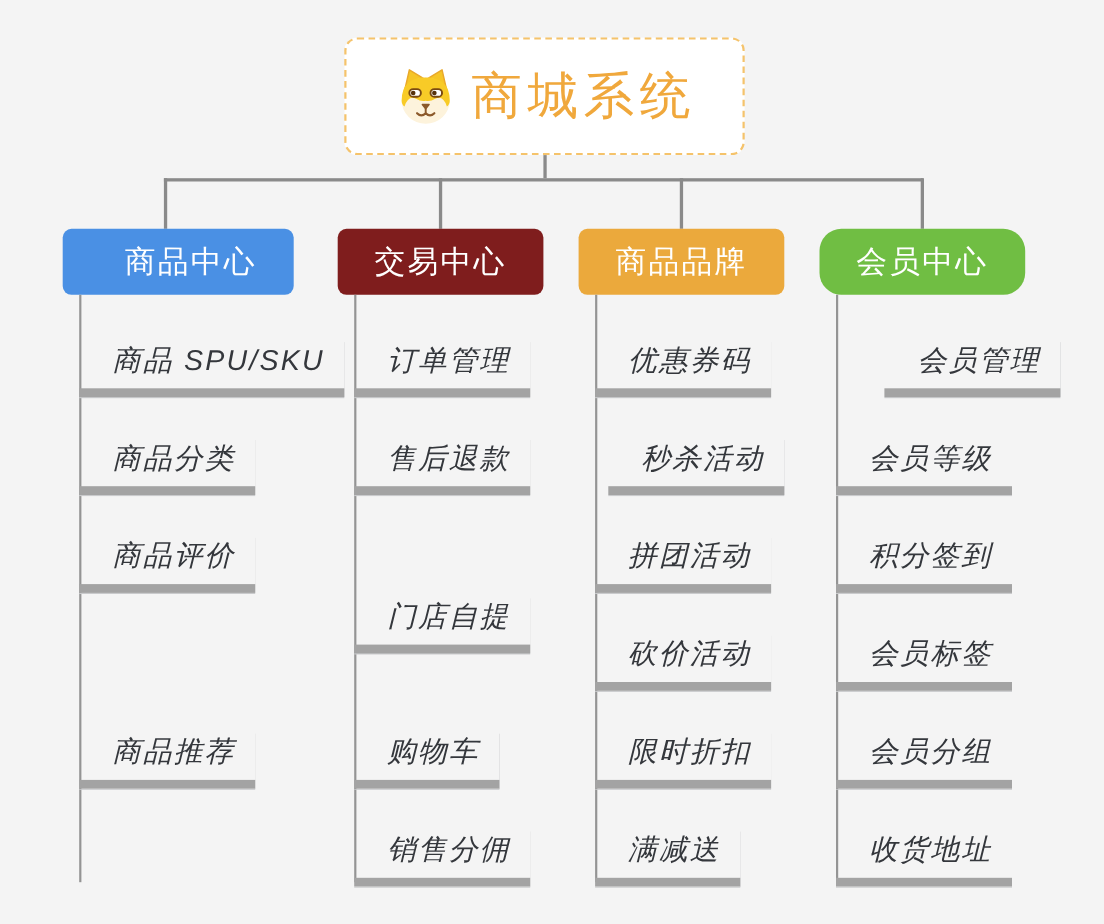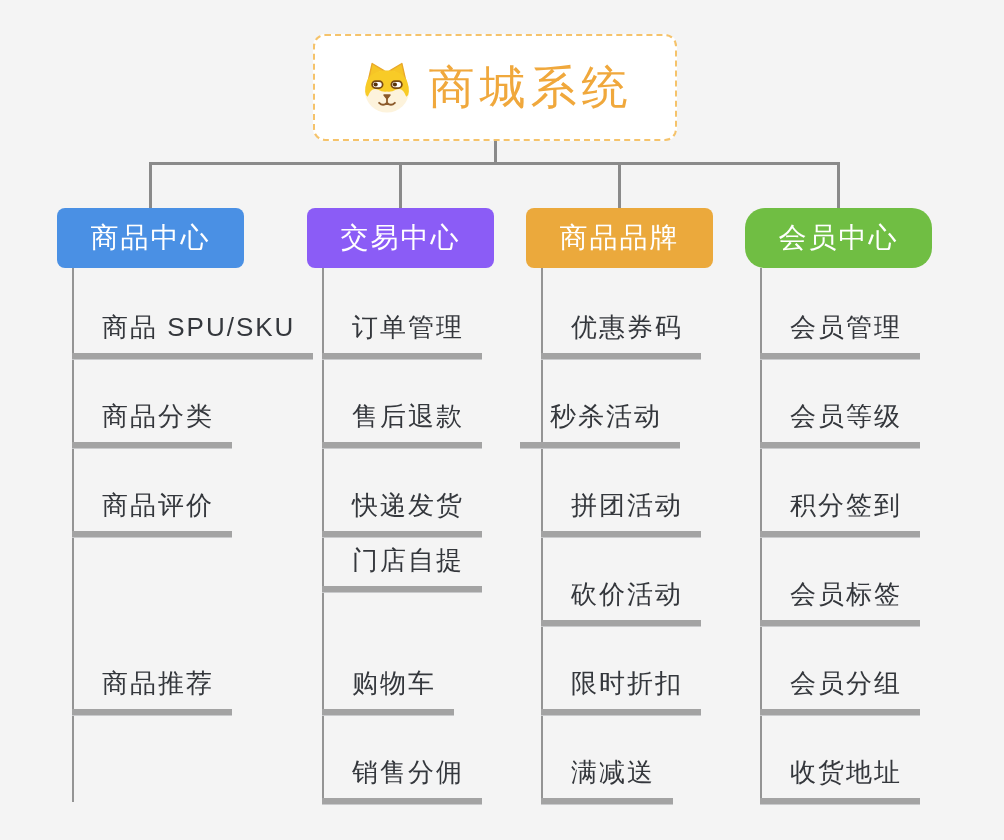--- a/index.html
+++ b/index.html
@@ -18,23 +18,23 @@
   }
   .dog-icon{width:58px;height:56px;display:block;}
   .branch-header{
     position:absolute;top:208px;width:187px;height:60px;border-radius:8px;
     color:#ffffff;font-size:28px;letter-spacing:2px;text-align:center;line-height:60px;
     white-space:nowrap;
   }
   .col-line{position:absolute;top:268px;width:2px;height:534px;background:#949494;}
   .leaf{
     position:absolute;white-space:nowrap;
-    padding:0 18px 9px 30px;border-bottom:6px solid #a3a3a3;
+    padding:0 18px 9px 30px;border-bottom:8px solid #a3a3a3;
     box-shadow:0 1px 0 #c9cacc;
-    font-size:26px;letter-spacing:2px;line-height:34px;color:#34373c;
+    font-size:26px;letter-spacing:2px;line-height:34px;color:#34373c;font-style:italic;
   }
 </style>
 </head>
 <body>
 
 <div class="canvas">
 
   <div class="line" style="left:494px;top:141px;width:3px;height:21px"></div>
   <div class="line" style="left:149px;top:162px;width:690px;height:3px"></div>
   <div class="line" style="left:149px;top:162px;width:3px;height:46px"></div>
@@ -54,49 +54,48 @@
         <rect x="37" y="24" width="12" height="8" rx="4" fill="#ffffff" stroke="#7a4a12" stroke-width="2"></rect>
         <circle cx="41" cy="28" r="2.4" fill="#57320c"></circle>
       </g>
       <path d="M28.5 40 L35.5 40 L32 44.5 Z" fill="#8c5a2b" stroke="#8c5a2b" stroke-width="1.5" stroke-linejoin="round"></path>
       <path d="M32 44.5 L32 48" stroke="#8c5a2b" stroke-width="2" stroke-linecap="round"></path>
       <path d="M23 49 Q27.5 53.5 32 49 Q36.5 53.5 41 49" fill="none" stroke="#8c5a2b" stroke-width="2.2" stroke-linecap="round"></path>
     </svg>
     <span class="root-title">商城系统</span>
   </div>
 
-  <div class="branch-header" style="left: 57px; background-color: rgb(74, 144, 228);">商品中心</div>
-  <div class="branch-header" style="left: 307px; background-color: #8b5cf6;">交易中心</div>
+  <div class="branch-header" style="left: 57px; background-color: rgb(74, 144, 228); padding-left: 23px;">商品中心</div>
+  <div class="branch-header" style="left: 307px; background-color: #7f1d1d;">交易中心</div>
   <div class="branch-header" style="left: 526px; background-color: rgb(235, 169, 60);">商品品牌</div>
   <div class="branch-header" style="left: 745px; background-color: rgb(112, 190, 67); border-radius: 20px;">会员中心</div>
 
   <div class="col-line" style="left:72px"></div>
   <div class="col-line" style="left:322px"></div>
   <div class="col-line" style="left:541px"></div>
   <div class="col-line" style="left:760px"></div>
 
   <div class="leaf" style="left:72px;top:310px">商品 SPU/SKU</div>
   <div class="leaf" style="left:72px;top:399px">商品分类</div>
   <div class="leaf" style="left:72px;top:488px">商品评价</div>
   <div class="leaf" style="left:72px;top:666px">商品推荐</div>
 
   <div class="leaf" style="left:322px;top:310px">订单管理</div>
   <div class="leaf" style="left:322px;top:399px">售后退款</div>
-  <div class="leaf" style="left:322px;top:488px">快递发货</div>
   <div class="leaf" style="left:322px;top:543px">门店自提</div>
   <div class="leaf" style="left:322px;top:666px">购物车</div>
   <div class="leaf" style="left:322px;top:755px">销售分佣</div>
 
   <div class="leaf" style="left:541px;top:310px">优惠券码</div>
-  <div class="leaf" style="left:520px;top:399px">秒杀活动</div>
+  <div class="leaf" style="left:553px;top:399px">秒杀活动</div>
   <div class="leaf" style="left:541px;top:488px">拼团活动</div>
   <div class="leaf" style="left:541px;top:577px">砍价活动</div>
   <div class="leaf" style="left:541px;top:666px">限时折扣</div>
   <div class="leaf" style="left:541px;top:755px">满减送</div>
 
-  <div class="leaf" style="left:760px;top:310px">会员管理</div>
+  <div class="leaf" style="left:804px;top:310px">会员管理</div>
   <div class="leaf" style="left:760px;top:399px">会员等级</div>
   <div class="leaf" style="left:760px;top:488px">积分签到</div>
   <div class="leaf" style="left:760px;top:577px">会员标签</div>
   <div class="leaf" style="left:760px;top:666px">会员分组</div>
   <div class="leaf" style="left:760px;top:755px">收货地址</div>
 
 </div>
 
 </body></html>

